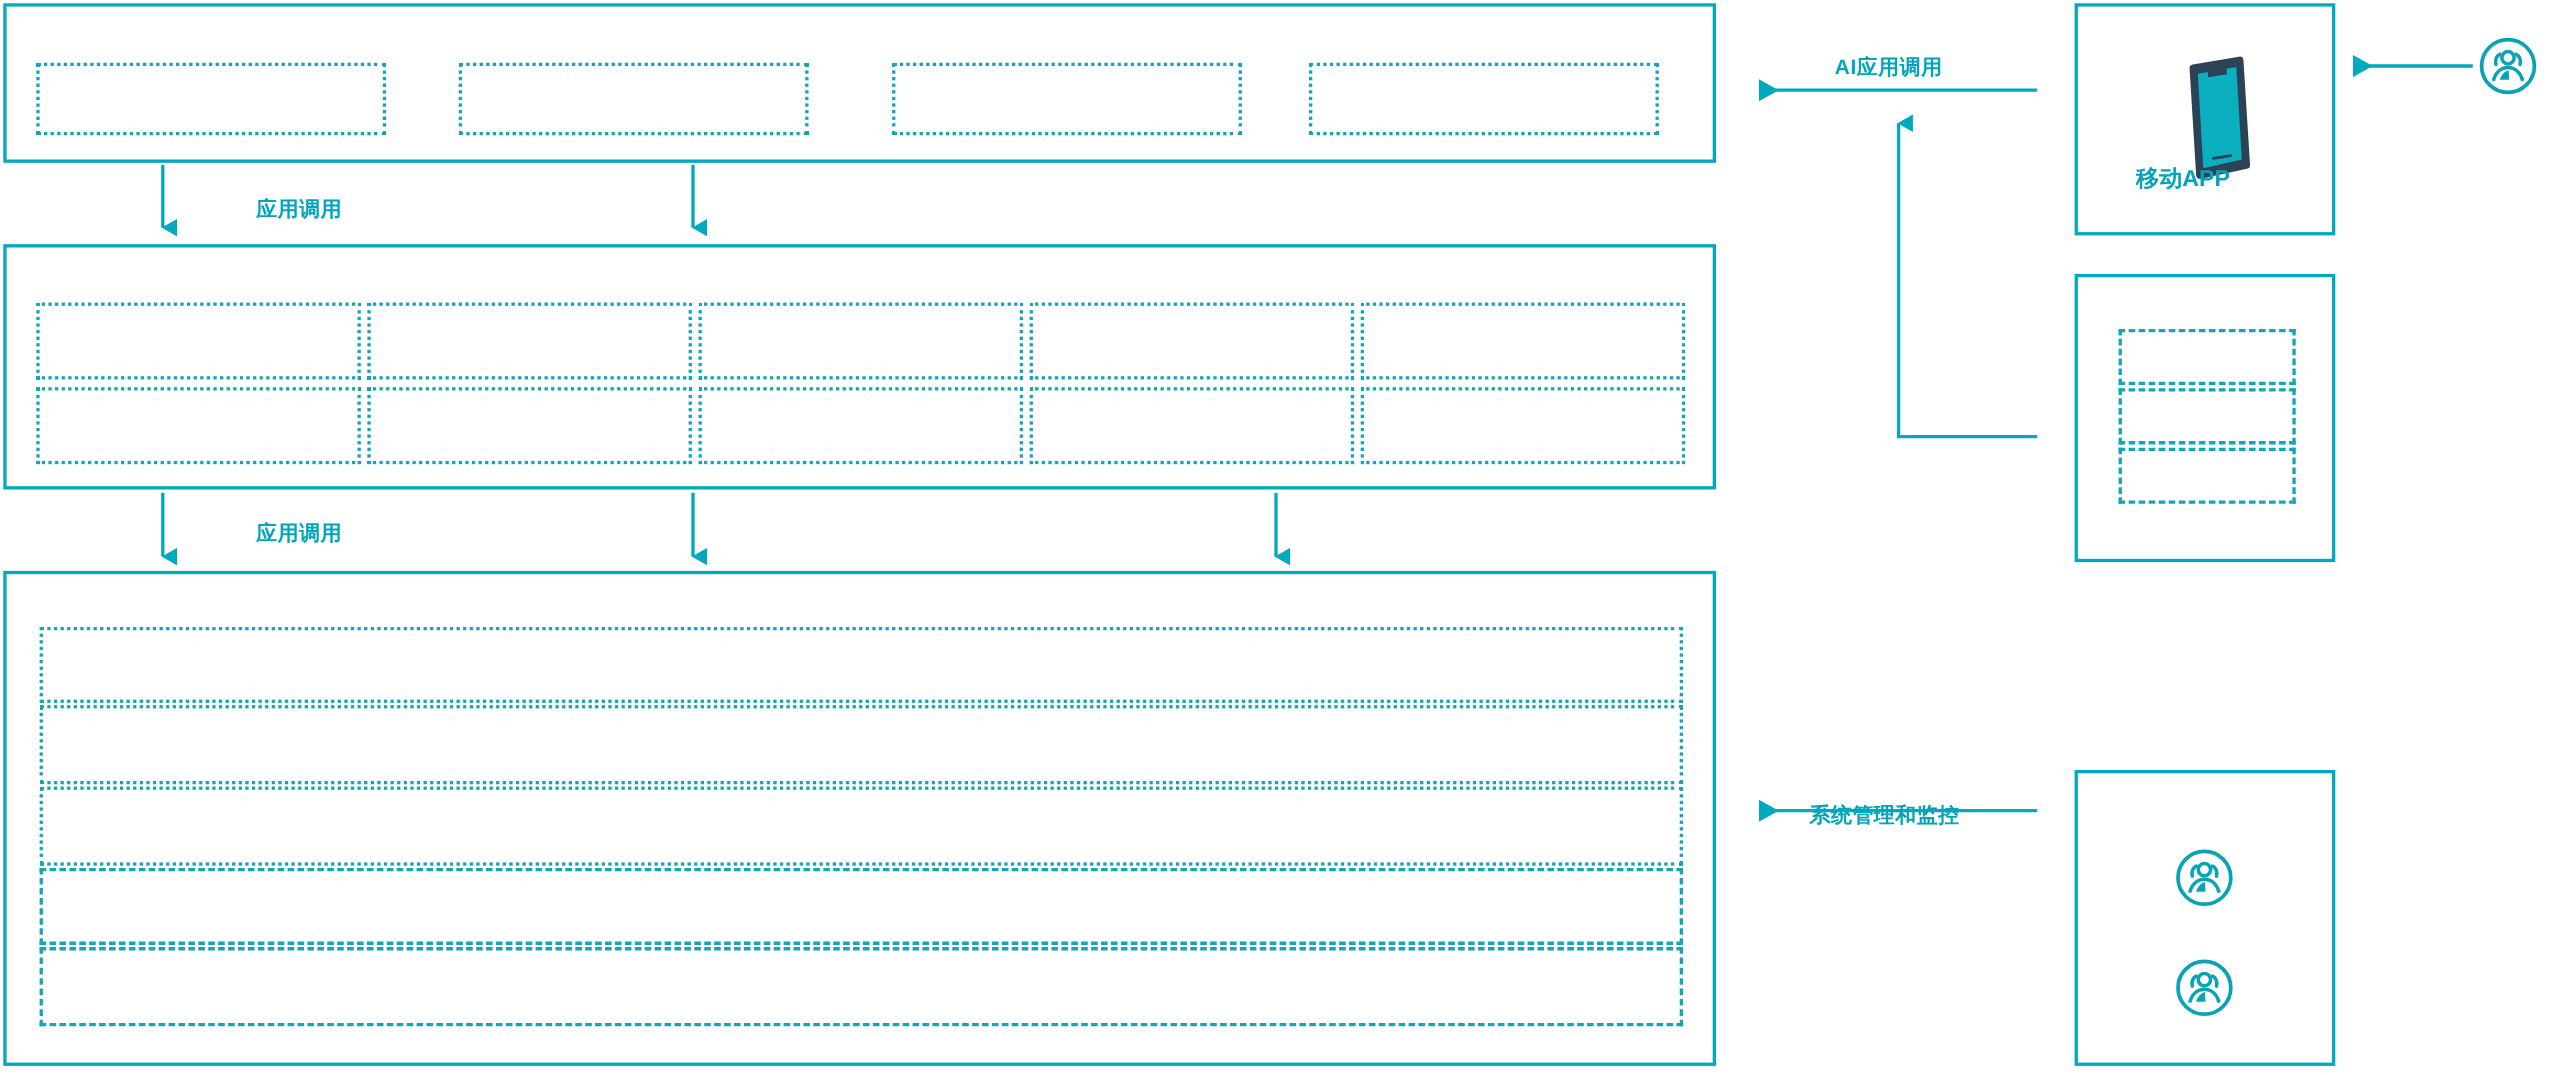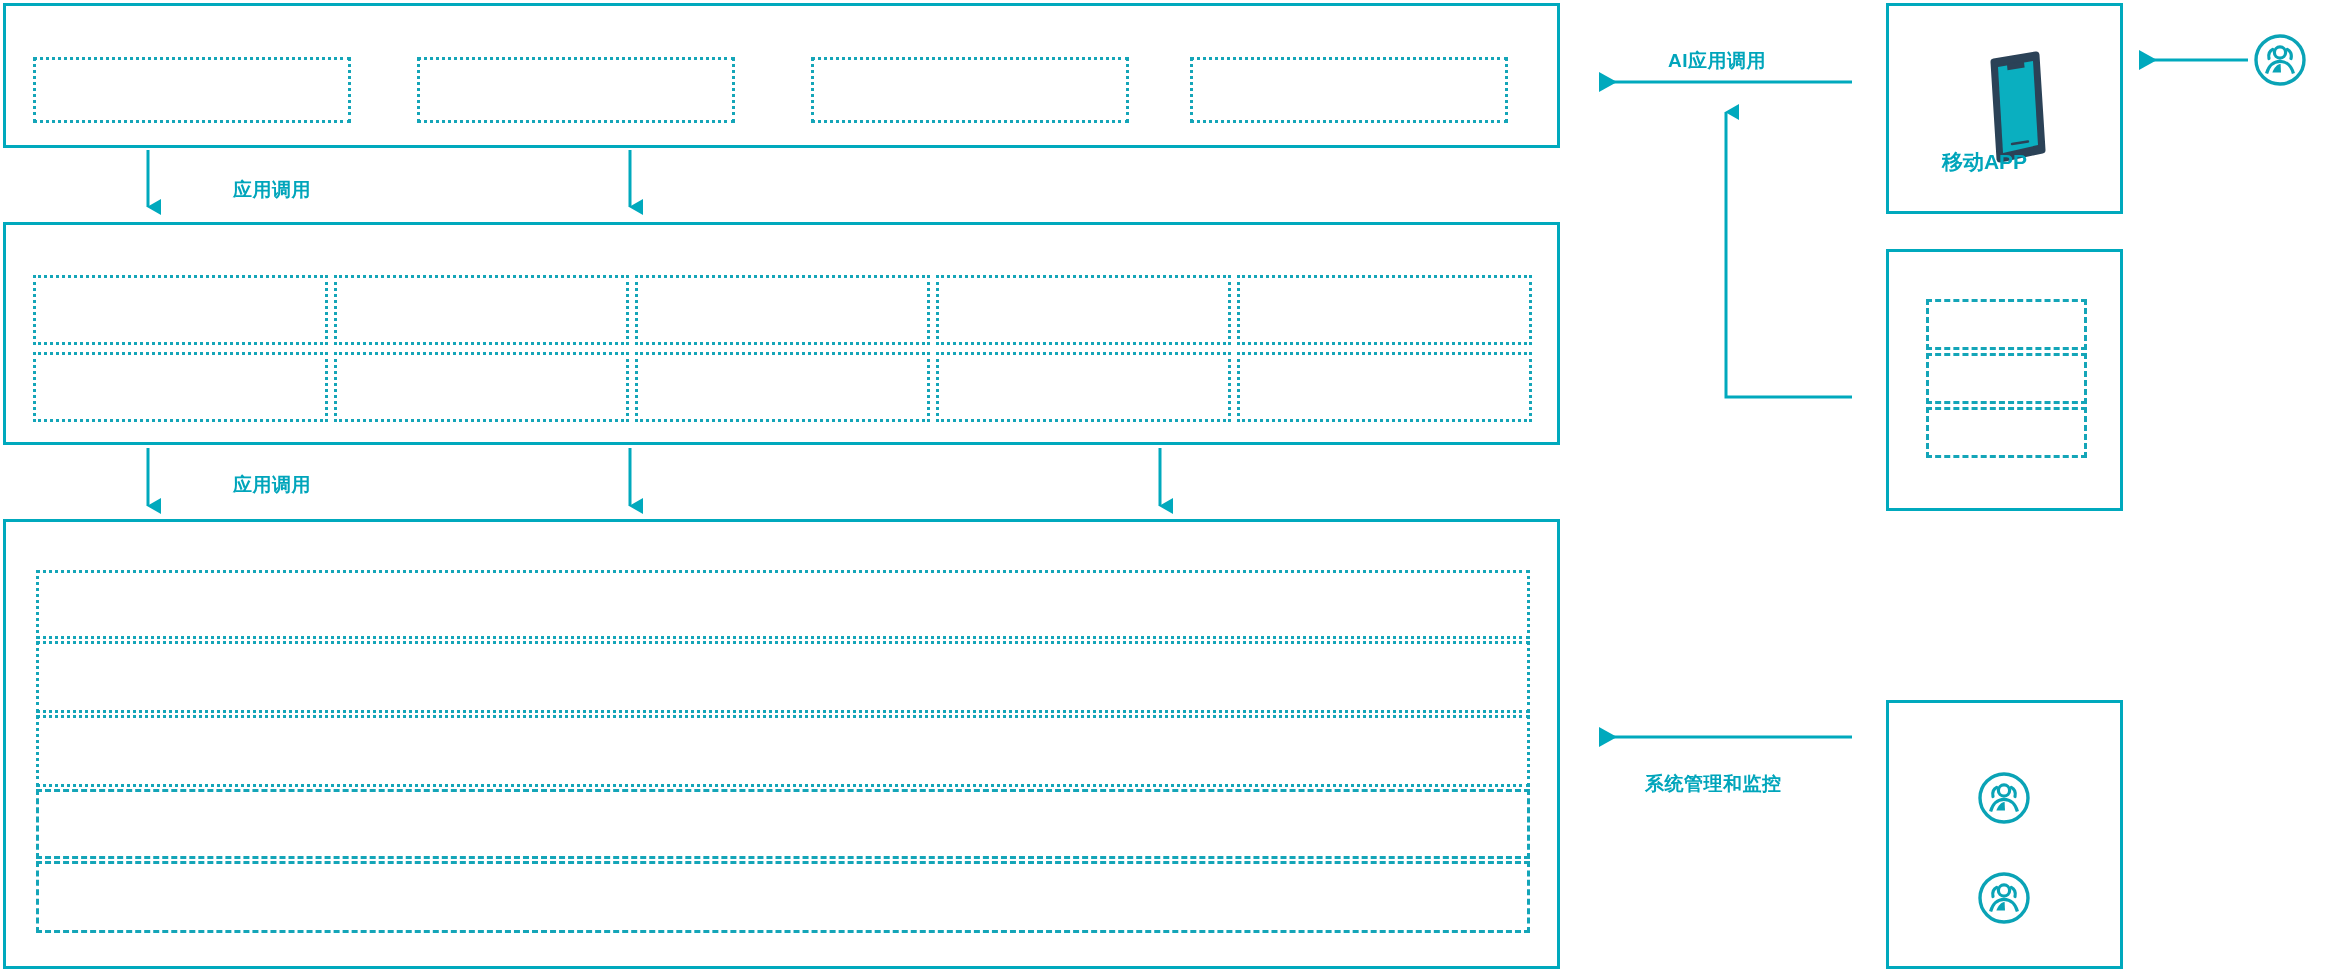--- a/index.html
+++ b/index.html
@@ -217,15 +217,15 @@
       <path d="M 20.4 40.6 C 22 35.8 25 32.6 28.6 31.8 L 29 40.6 Z" fill="#0aa3b6"></path>
     </svg>
   </div>
 
   <div class="label" style="left:233px; top:177px;font-family:Liberation Serif, serif;">应用调用</div>
 
   <div class="label" style="left:233px; top:472px;">应用调用</div>
 
   <div class="label" style="left:1668px; top:48px;text-align:right;">AI应用调用</div>
 
-  <div class="label" style="left:1645px; top:771px;">系统管理和监控</div>
+  <div class="label" style="left:1645px; top:728px;">系统管理和监控</div>
 
 </div>
 
 </body></html>

